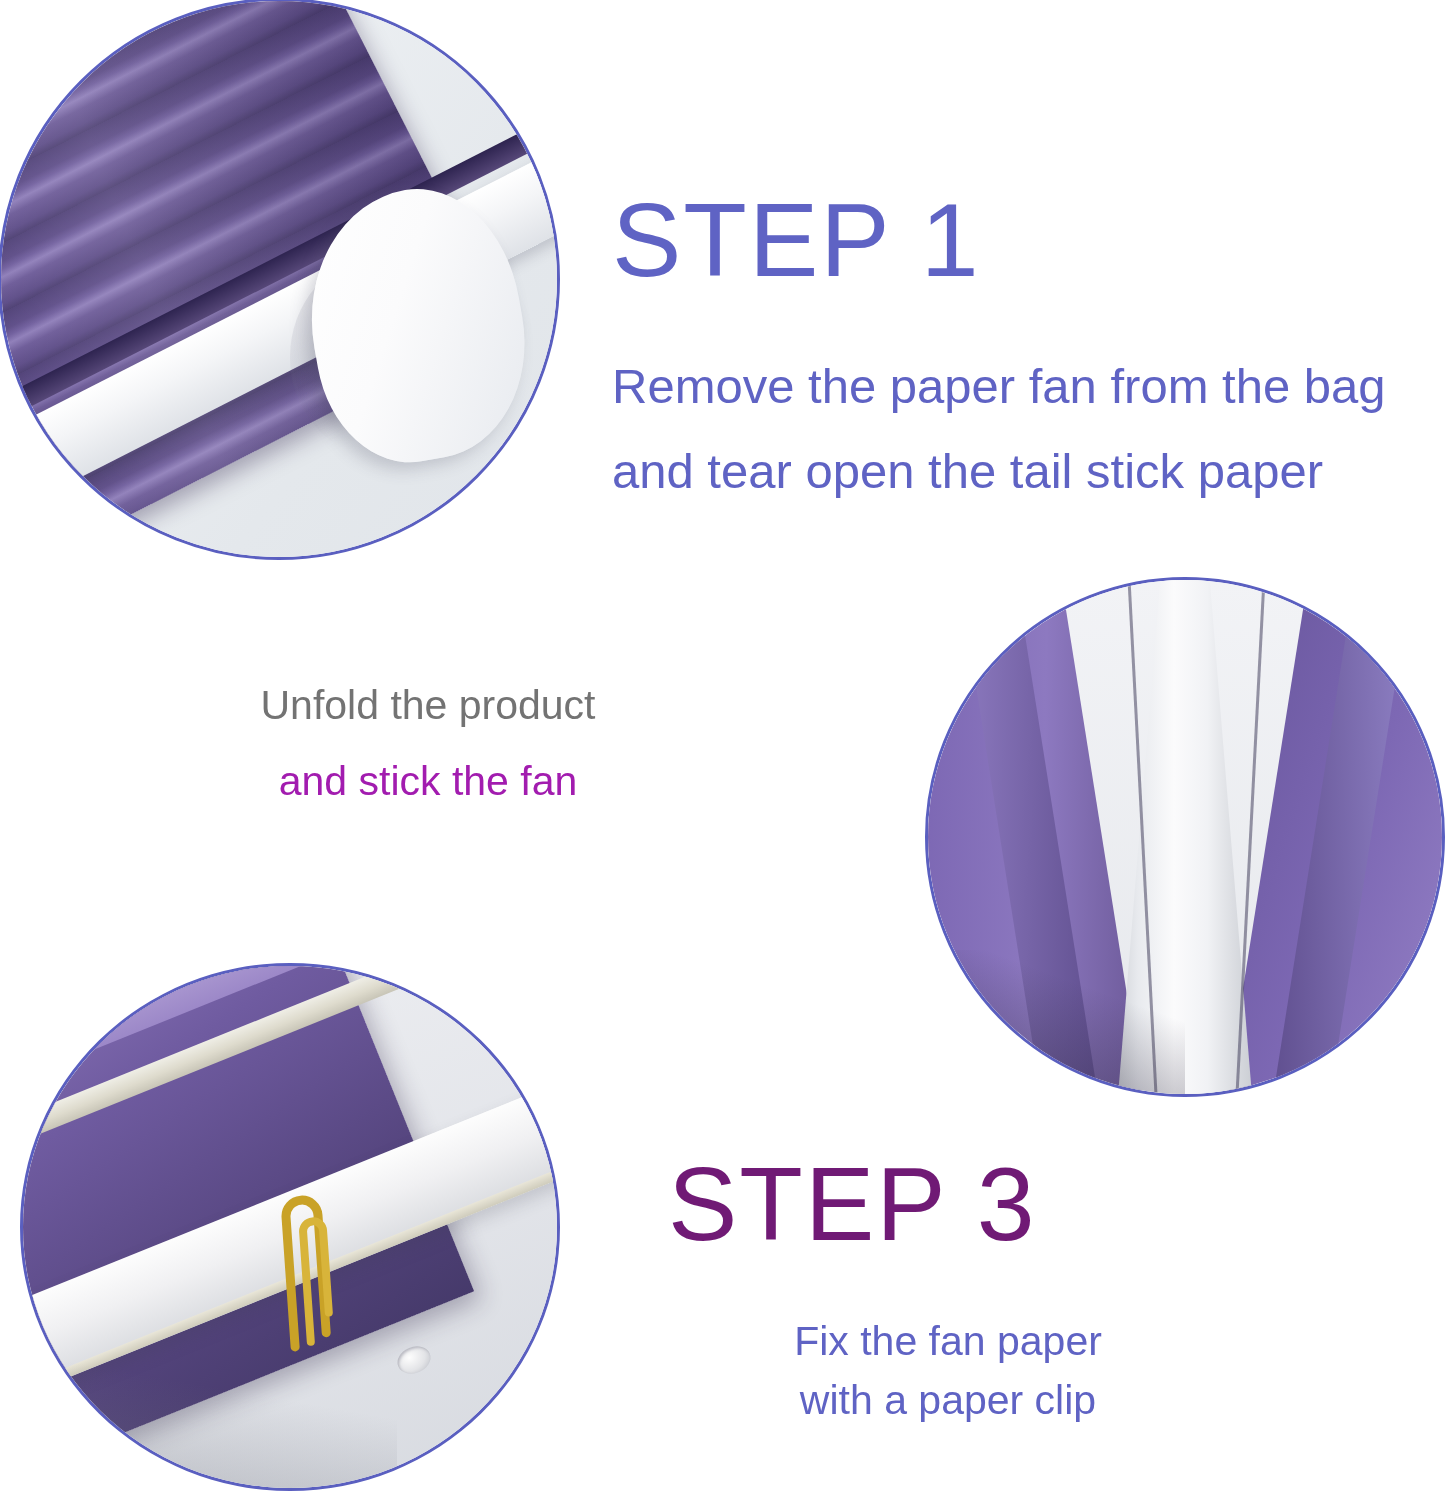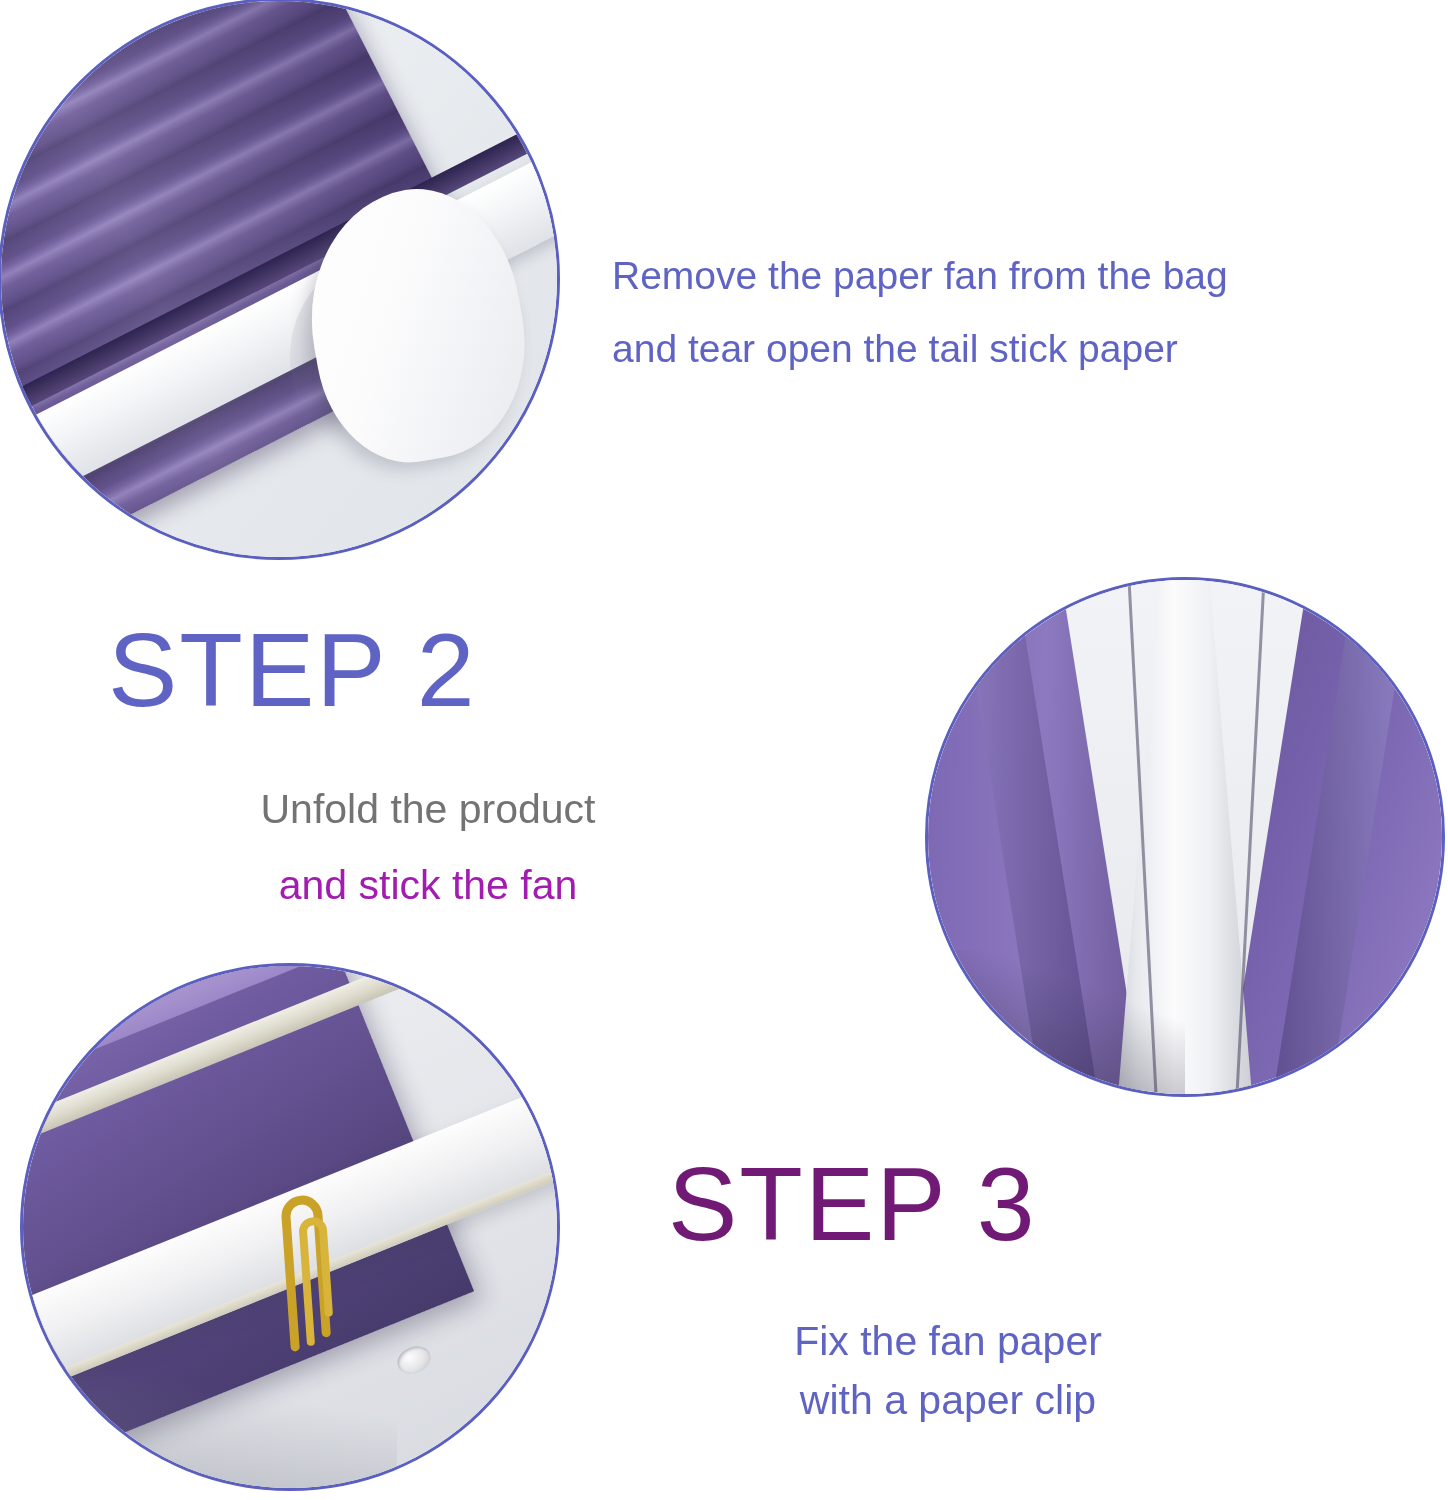--- a/index.html
+++ b/index.html
@@ -206,21 +206,21 @@
     line-height: 1;
     white-space: nowrap;
   }
   .step-line {
     font-weight: 400;
     white-space: nowrap;
   }
 
   #step1-block { left: 612px; top: 188px; width: 800px; }
   #step1-block .step-title { font-size: 104px; }
-  #step1-block .step-line  { font-size: 39px; }
+  #step1-block .step-line  { font-size: 49px; }
   #step1-block .l1 { margin-top: 66px; }
   #step1-block .l2 { margin-top: 29px; }
 
   #step2-block { left: 108px; top: 618px; width: 700px; }
   #step2-block .step-title { font-size: 104px; }
   #step2-block .step-line  { font-size: 41px; text-align: center; }
   #step2-block .l1 { margin-top: 64px; padding-right: 60px; }
   #step2-block .l2 { margin-top: 29px; padding-right: 60px; }
 
   #step3-block { left: 668px; top: 1152px; width: 740px; }
@@ -240,26 +240,26 @@
       <div class="fan-stack"></div>
       <div class="fan-shade"></div>
       <div class="fan-edge"></div>
       <div class="liner-strip"></div>
       <div class="liner-peel-shadow"></div>
       <div class="liner-peel"></div>
     </div>
   </div>
 
   <div class="step-block" id="step1-block">
+    <div class="step-title" style="color: rgb(95, 99, 196);">STEP 1</div>
     <div class="step-line l1" style="color: rgb(95, 99, 196);">Remove the paper fan from the bag</div>
     <div class="step-line l2" style="color: rgb(95, 99, 196);">and tear open the tail stick paper</div>
   </div>
 
   <div class="step-block" id="step2-block">
-    <div class="step-title" style="color: rgb(95, 99, 196);">STEP 2</div>
     <div class="step-line l1" style="color: #737373;">Unfold the product</div>
     <div class="step-line l2" style="color: #a21caf;">and stick the fan</div>
   </div>
 
   <div class="photo-circle" id="photo-step2" style="border-color: rgb(90, 95, 192);">
     <div class="photo-inner">
       <div class="bg-paper"></div>
       <div class="wing wing-left"></div>
       <div class="wing wing-right"></div>
       <div class="wing-fold-l"></div>

